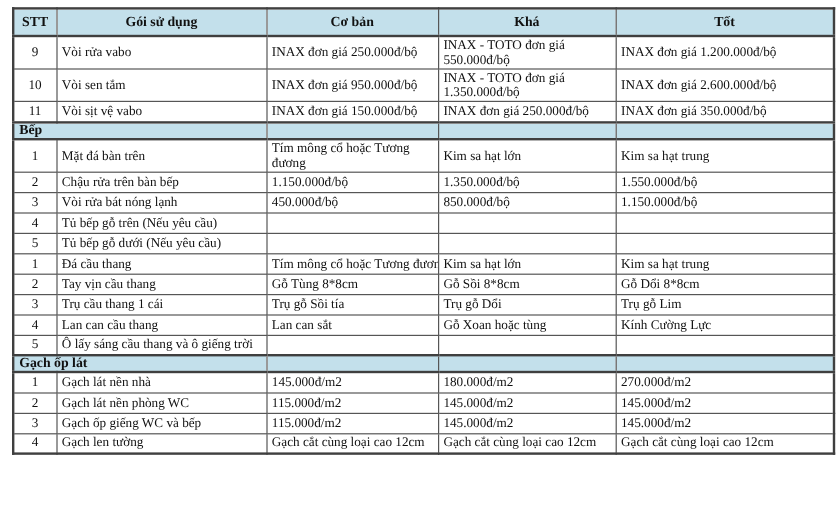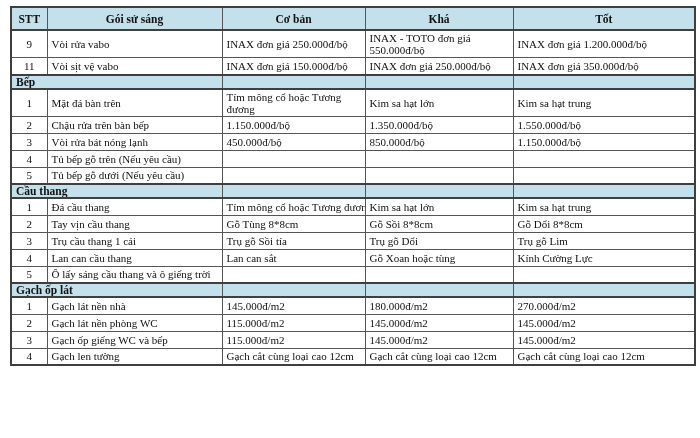--- a/index.html
+++ b/index.html
@@ -41,33 +41,40 @@
   <colgroup>
     <col style="width:36px">
     <col style="width:175px">
     <col style="width:143px">
     <col style="width:148px">
     <col style="width:182px">
   </colgroup>
   <thead>
     <tr>
         <th>STT</th>
-        <th>Gói sử sáng</th>
+        <th>Gói sử dụng</th>
         <th>Cơ bản</th>
         <th>Khá</th>
         <th>Tốt</th>
       </tr>
   </thead>
   <tbody>
       <tr>
         <td class="stt">9</td>
         <td>Vòi rửa vabo</td>
         <td>INAX đơn giá 250.000đ/bộ</td>
         <td>INAX - TOTO đơn giá 550.000đ/bộ</td>
         <td>INAX đơn giá 1.200.000đ/bộ</td>
+      </tr>
+      <tr>
+        <td class="stt">10</td>
+        <td>Vòi sen tắm</td>
+        <td>INAX đơn giá 950.000đ/bộ</td>
+        <td>INAX - TOTO đơn giá 1.350.000đ/bộ</td>
+        <td>INAX đơn giá 2.600.000đ/bộ</td>
       </tr>
       <tr>
         <td class="stt">11</td>
         <td>Vòi sịt vệ vabo</td>
         <td>INAX đơn giá 150.000đ/bộ</td>
         <td>INAX đơn giá 250.000đ/bộ</td>
         <td>INAX đơn giá 350.000đ/bộ</td>
       </tr>
       <tr class="band">
         <td colspan="2">Bếp</td>
@@ -99,26 +106,20 @@
       <tr>
         <td class="stt">4</td>
         <td>Tủ bếp gỗ trên (Nếu yêu cầu)</td>
         <td></td>
         <td></td>
         <td></td>
       </tr>
       <tr>
         <td class="stt">5</td>
         <td>Tủ bếp gỗ dưới (Nếu yêu cầu)</td>
-        <td></td>
-        <td></td>
-        <td></td>
-      </tr>
-      <tr class="band">
-        <td colspan="2">Cầu thang</td>
         <td></td>
         <td></td>
         <td></td>
       </tr>
       <tr>
         <td class="stt">1</td>
         <td>Đá cầu thang</td>
         <td class="clip">Tím mông cổ hoặc Tương đương</td>
         <td>Kim sa hạt lớn</td>
         <td>Kim sa hạt trung</td>

